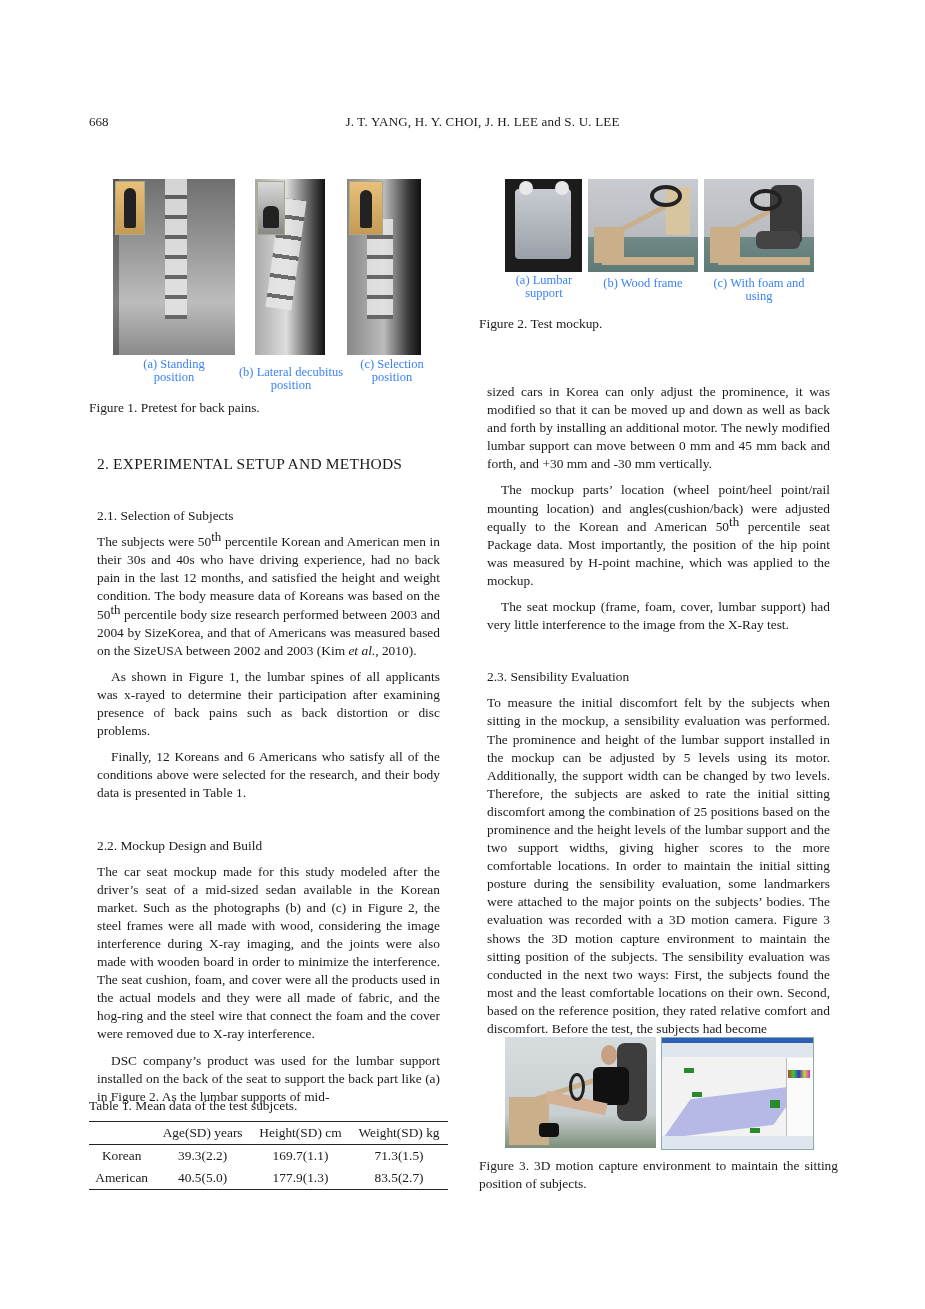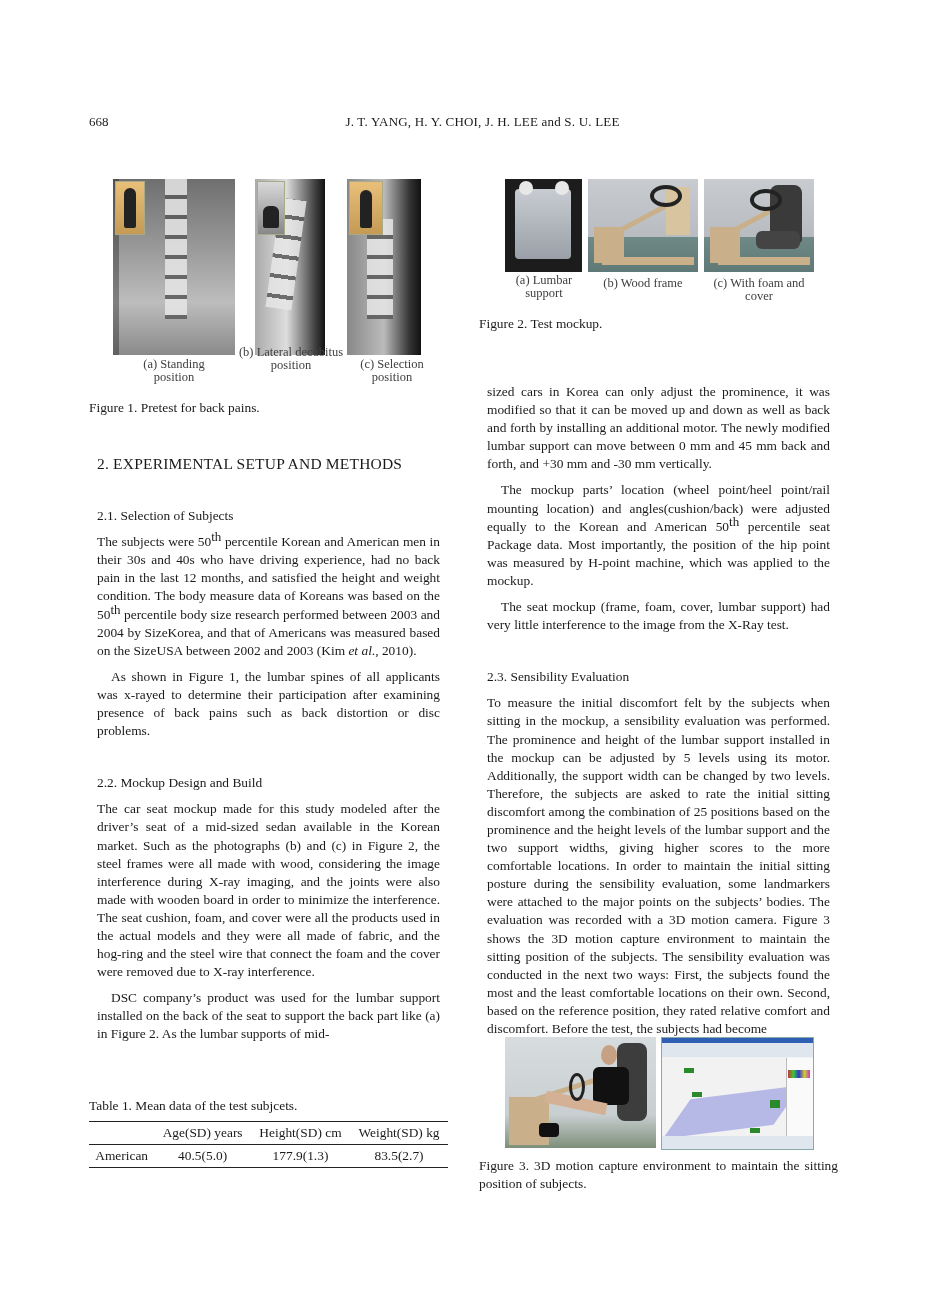--- a/index.html
+++ b/index.html
@@ -9,21 +9,21 @@
   .header-num { left: 89px; top: 114px; font-size: 13px; }
   .header-auth { left: 0; width: 925px; top: 114px; font-size: 13px; text-align: center; letter-spacing: 0.2px; margin-left: 20px; }
   .col { position: absolute; width: 359px; font-size: 13.4px; line-height: 18.1px; text-align: justify; }
   .col p { margin: 8px; }
   .indent { text-indent: 14px; }
   .heading { font-size: 15.5px; letter-spacing: 0.2px; }
   .subhead { font-size: 13.4px; }
   .caption { font-size: 13.4px; line-height: 18px; }
   sup { font-size: 13px; vertical-align: 5px; line-height: 0; }
   .fig { position: absolute; }
-  .subcap { position: absolute; font-size: 12.5px; line-height: 13px; text-align: center; color: #404040; }
+  .subcap { position: absolute; font-size: 12.5px; line-height: 13px; text-align: center; color: #3b82f6; }
   
   .xray { position: absolute; background: linear-gradient(180deg,#6f6f6f 0%,#9a9a9a 40%,#bdbdbd 70%,#8a8a8a 100%); overflow: hidden; }
   .xray .spine { position: absolute; background: repeating-linear-gradient(180deg,#e6e6e6 0 16px,#5a5a5a 16px 20px); opacity: .85; }
   .xray .dark { position: absolute; background: #222; }
   .photo-inset { position: absolute; background: linear-gradient(180deg,#e8c07a,#c49a55); border: 1px solid #aa8; }
   .person { position: absolute; background: #222; border-radius: 6px 6px 2px 2px; }
   
   .ph { position: absolute; overflow: hidden; }
   .wood { position: absolute; background: #c9b08a; }
   .wheel { position: absolute; border: 4px solid #222; border-radius: 50%; }
@@ -55,21 +55,21 @@
   <div class="xray" style="left:235px; top:1px; width:74px; height:176px; background:linear-gradient(90deg,#888 0%,#bbb 50%,#333 85%,#111 100%);">
     <div class="spine" style="left:20px; top:40px; width:26px; height:100px;"></div>
     <div class="photo-inset" style="left:2px; top:2px; width:32px; height:52px;">
       <div class="person" style="left:10px; top:8px; width:12px; height:38px;"></div>
     </div>
   </div>
   <div class="subcap" style="left:16px; top:180px; width:92px;">
     <div>(a) Standing</div>
     <div>position</div>
   </div>
-  <div class="subcap" style="left:118px; top:168px; width:122px;font-family:Liberation Serif, serif;">
+  <div class="subcap" style="left:118px; top:188px; width:122px;font-family:Liberation Serif, serif;">
     <div>(b) Lateral decubitus</div>
     <div>position</div>
   </div>
   <div class="subcap" style="left:240px; top:180px; width:80px;">
     <div>(c) Selection</div>
     <div>position</div>
   </div>
 </div>
 <div class="abs caption" style="left:89px; top:399px;">Figure 1. Pretest for back pains.</div>
 
@@ -96,49 +96,56 @@
   </div>
   <div class="subcap" style="left:0; top:96px; width:82px;">
     <div>(a) Lumbar</div>
     <div>support</div>
   </div>
   <div class="subcap" style="left:85px; top:99px; width:110px;">
     <div>(b) Wood frame</div>
   </div>
   <div class="subcap" style="left:198px; top:99px; width:116px;">
     <div>(c) With foam and</div>
-    <div>cover</div>
+    <div>using</div>
   </div>
 </div>
 <div class="abs caption" style="left:479px; top:315px;">Figure 2. Test mockup.</div>
 
 <div class="col" style="left:89px; top:447px;">
   <p class="heading">2. EXPERIMENTAL SETUP AND METHODS</p>
   <div style="height:18px;"></div>
   <p class="subhead">2.1. Selection of Subjects</p>
   <p><span>The subjects were 50</span><sup>th</sup><span> percentile Korean and American men in their 30s and 40s who have driving experience, had no back pain in the last 12 months, and satisfied the height and weight condition. The body measure data of Koreans was based on the 50</span><sup>th</sup><span> percentile body size research performed between 2003 and 2004 by SizeKorea, and that of Americans was measured based on the SizeUSA between 2002 and 2003 (Kim </span><i>et al</i><span>., 2010).</span></p>
   <p class="indent">As shown in Figure 1, the lumbar spines of all applicants was x-rayed to determine their participation after examining presence of back pains such as back distortion or disc problems.</p>
+  <p class="indent">Finally, 12 Koreans and 6 Americans who satisfy all of the conditions above were selected for the research, and their body data is presented in Table 1.</p>
   <div style="height:18px;"></div>
   <p class="subhead">2.2. Mockup Design and Build</p>
   <p>The car seat mockup made for this study modeled after the driver’s seat of a mid-sized sedan available in the Korean market. Such as the photographs (b) and (c) in Figure 2, the steel frames were all made with wood, considering the image interference during X-ray imaging, and the joints were also made with wooden board in order to minimize the interference. The seat cushion, foam, and cover were all the products used in the actual models and they were all made of fabric, and the hog-ring and the steel wire that connect the foam and the cover were removed due to X-ray interference.</p>
   <p class="indent">DSC company’s product was used for the lumbar support installed on the back of the seat to support the back part like (a) in Figure 2. As the lumbar supports of mid-</p>
 </div>
 
 <div class="abs" style="left:89px; top:1097px; width:359px;">
   <div class="caption" style="margin-bottom:6px;">Table 1. Mean data of the test subjcets.</div>
   <table class="t1">
     <thead>
       <tr>
         <th></th>
         <th>Age(SD) years</th>
         <th>Height(SD) cm</th>
         <th>Weight(SD) kg</th>
       </tr>
     </thead>
     <tbody>
+      <tr>
+        <td>Korean</td>
+        <td>39.3(2.2)</td>
+        <td>169.7(1.1)</td>
+        <td>71.3(1.5)</td>
+      </tr>
       <tr>
         <td>American</td>
         <td>40.5(5.0)</td>
         <td>177.9(1.3)</td>
         <td>83.5(2.7)</td>
       </tr>
     </tbody>
   </table>
 </div>
 

